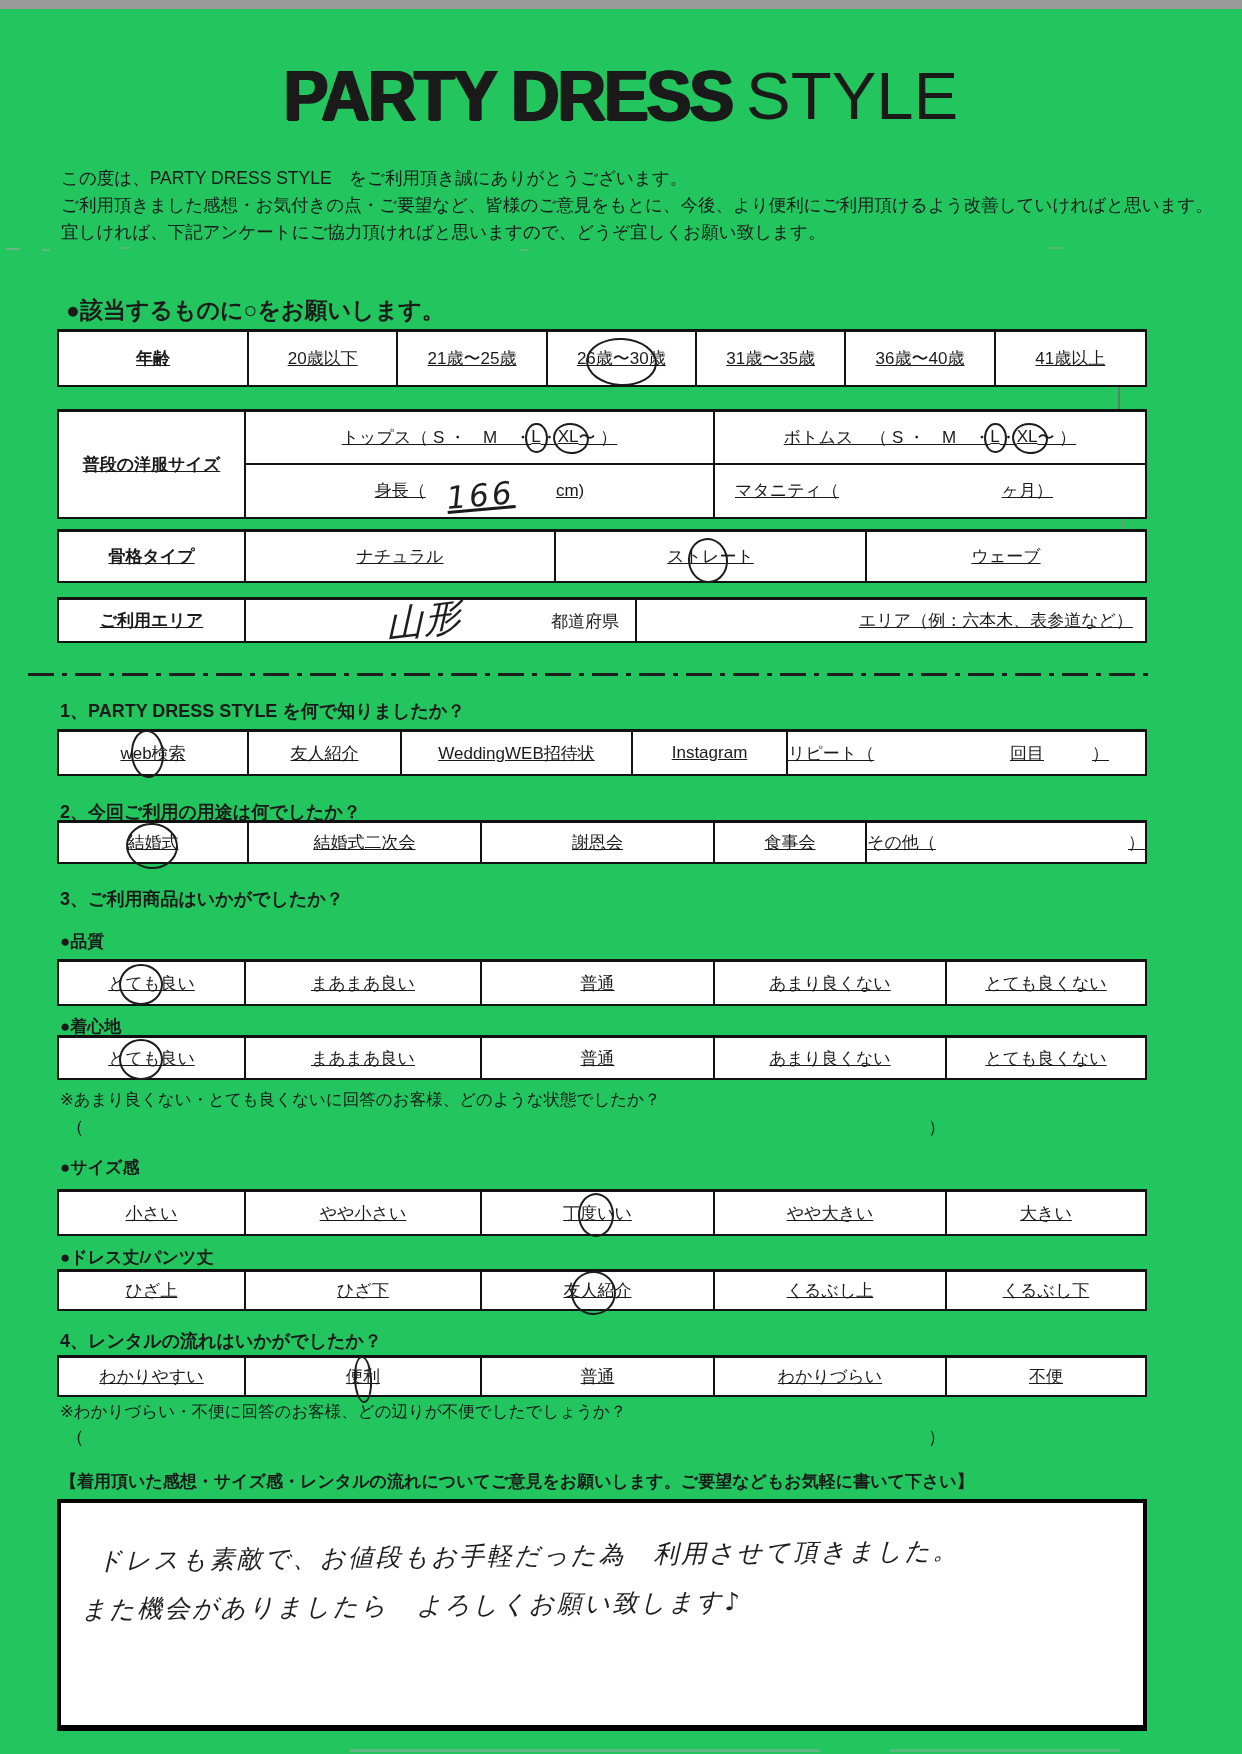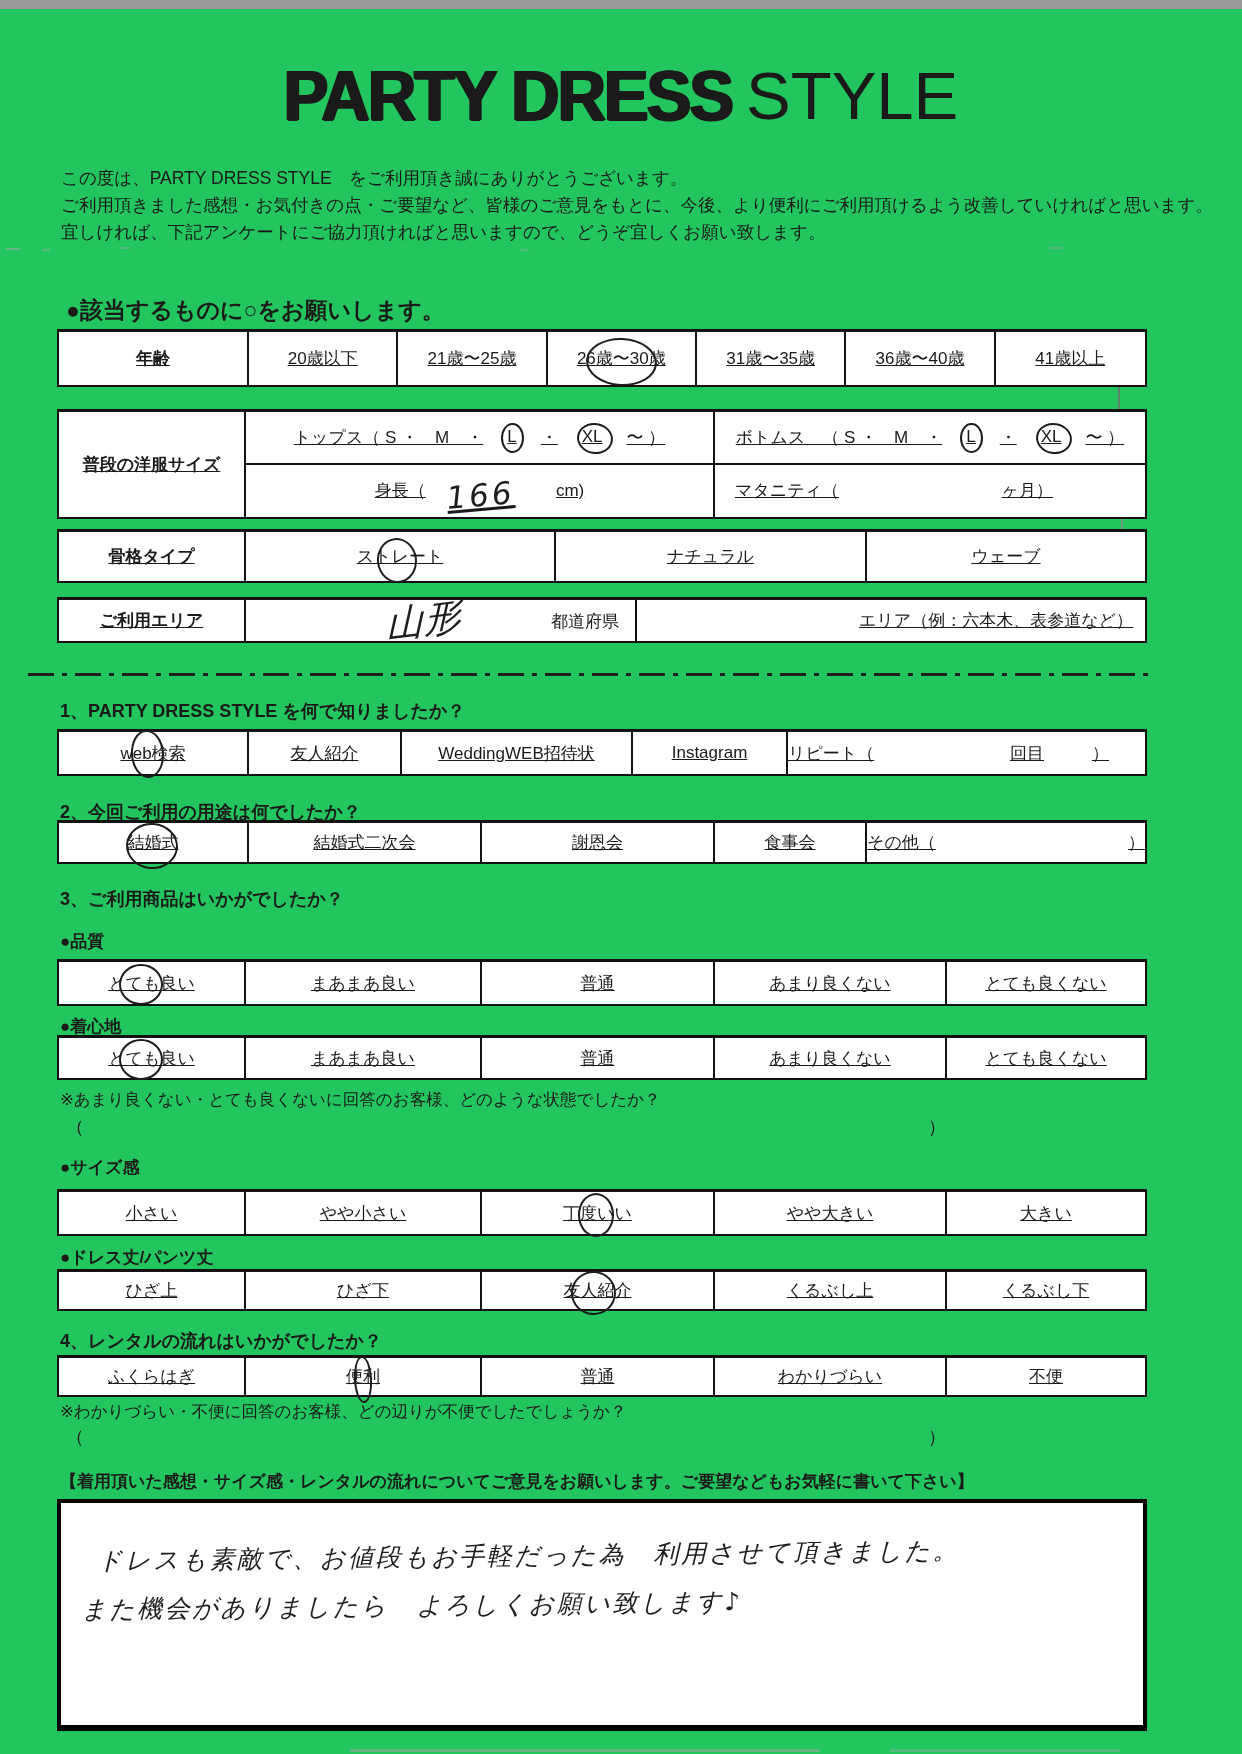--- a/index.html
+++ b/index.html
@@ -30,21 +30,21 @@
   
   .tbl {
     position:absolute; left:57px; width:1090px; display:grid;
     border:2.5px solid #121212; border-top-width:3.5px; background:#fff;
   }
   .cell {
     position:relative; display:flex; align-items:center; justify-content:center;
     font-size:17px; padding:0 6px; overflow:visible; white-space:nowrap;text-decoration:underline;
   }
   .rb { border-right:2.3px solid #121212; }
-  .bb { border-bottom:2.3px solid #121212;gap:24px; }
+  .bb { border-bottom:2.3px solid #121212; }
   .hdr { font-weight:bold; }
   
   .opt { position:relative; display:inline-block; }
   .circled::after {
     content:""; position:absolute; border:2.6px solid #1c1c1c; border-radius:50%;
     pointer-events:none;
   }
   .circ-age.circled::after      { left:10%; right:10%; top:-9px;  bottom:-16px; transform:rotate(3deg); }
   .circ-l.circled::after        { left:-6px; right:-7px; top:-4px; bottom:-6px; }
   .circ-xl.circled::after       { left:-5px; right:-10px; top:-4px; bottom:-7px; transform:rotate(9deg); }
@@ -156,24 +156,24 @@
     </div>
     <div class="cell" style="justify-content:space-between;padding:0 92px 0 20px">
       <span>マタニティ（</span>
       <span>ヶ月）</span>
     </div>
   </div>
 
   <div class="tbl" style="top:520px;height:54px;grid-template-columns:187px 310px 311px 1fr">
     <div class="cell rb hdr">骨格タイプ</div>
     <div class="cell rb">
+        <span class="opt">ナチュラル</span>
+      </div>
+    <div class="cell rb">
         <span class="opt circ-straight circled">ストレート</span>
-      </div>
-    <div class="cell rb">
-        <span class="opt">ナチュラル</span>
       </div>
     <div class="cell">
         <span class="opt">ウェーブ</span>
       </div>
   </div>
 
   <div class="tbl" style="top:588px;height:46px;grid-template-columns:187px 391px 1fr">
     <div class="cell rb hdr">ご利用エリア</div>
     <div class="cell rb">
       <span class="hand hand-area">山形</span>
@@ -307,21 +307,21 @@
         <span class="opt">くるぶし上</span>
       </div>
     <div class="cell">
         <span class="opt">くるぶし下</span>
       </div>
   </div>
 
   <div class="q-label" style="top:1320px">4、レンタルの流れはいかがでしたか？</div>
   <div class="tbl" style="top:1346px;height:42px;grid-template-columns:187px 236px 233px 232px 1fr">
     <div class="cell rb">
-        <span class="opt">ふくらはぎ</span>
+        <span class="opt">わかりやすい</span>
       </div>
     <div class="cell rb">
         <span class="opt circ-benri circled">便利</span>
       </div>
     <div class="cell rb">
         <span class="opt">普通</span>
       </div>
     <div class="cell rb">
         <span class="opt">わかりづらい</span>
       </div>

